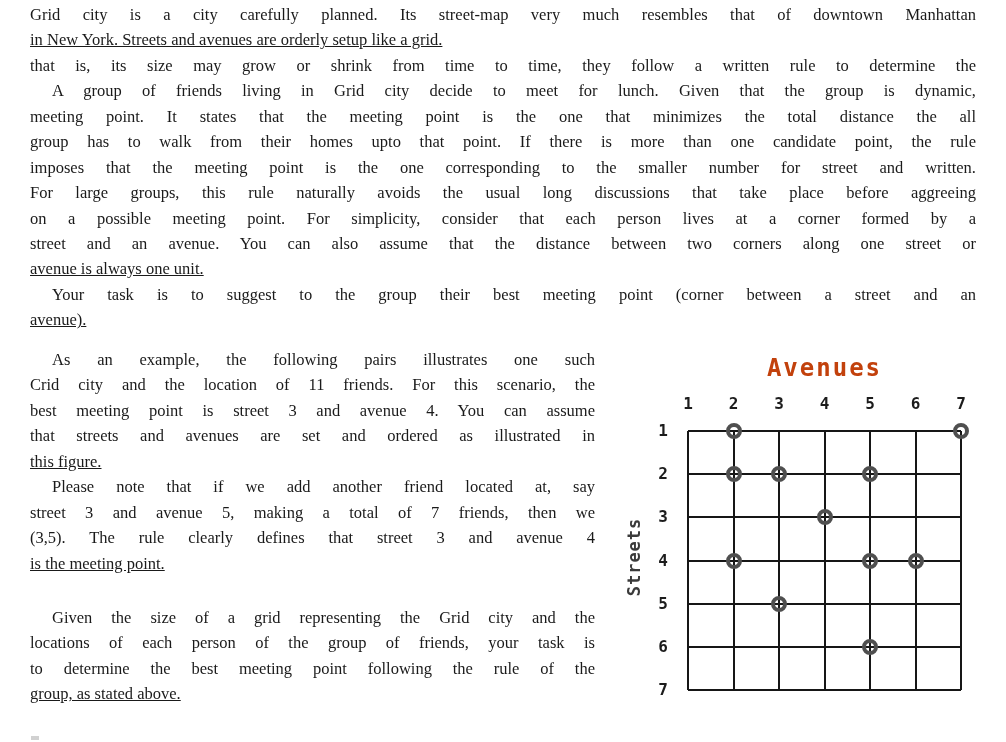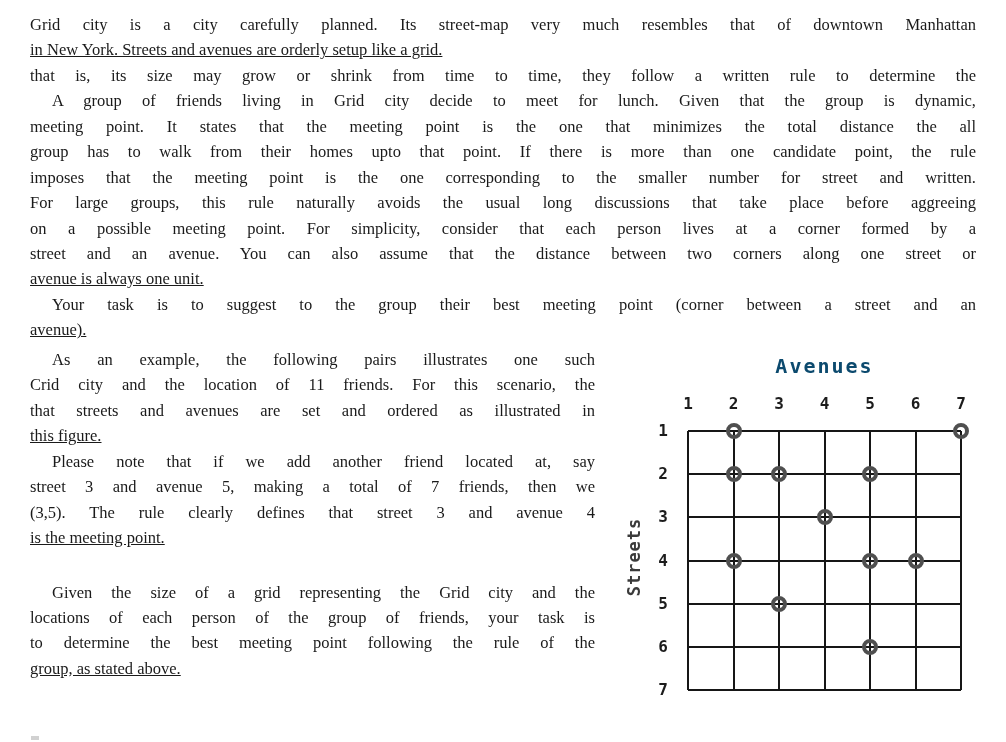--- a/index.html
+++ b/index.html
@@ -6,40 +6,40 @@
   .page {
     position:relative;
     width:1006px; height:742px;
     background:#ffffff;
     color:#1a1a1a;
     font-family:"Liberation Serif","DejaVu Serif",serif;
     overflow:hidden;
   }
   
   .text-block { position:absolute; font-size:16.5px; }
-  #intro-block   { left:30px; top:12px;   width:946px; }
+  #intro-block   { left:30px; top:2px;   width:946px; }
   #example-block { left:30px; top:347px; width:565px; }
   .para { margin:0; padding:0; }
   .line {
     height:25.45px; line-height:25.45px;
     text-align:justify; text-align-last:justify;
     white-space:normal; overflow:visible;
   }
   .line.last  { text-align-last:left;text-decoration:underline; }
   .line.first { text-indent:22px; }
   
   #figure {
     position:absolute; left:620px; top:350px; width:386px; height:372px;
     font-family:"DejaVu Sans Mono","Liberation Mono",monospace;
     color:#1c1c1c;
   }
   .fig-title {
     position:absolute; left:68px; top:4px; width:273px;
-    text-align:center; font-weight:bold; font-size:20px;
-    color:#0c4a6e; letter-spacing:2px;
+    text-align:center; font-weight:bold; font-size:24px;
+    color:#c2410c; letter-spacing:2px;
   }
   .ave-label {
     position:absolute; width:24px; top:44px; height:20px;
     text-align:center; font-weight:bold; font-size:16px; line-height:20px;
   }
   .str-label {
     position:absolute; left:24px; width:24px; height:20px;
     text-align:right; font-weight:bold; font-size:16px; line-height:20px;
   }
   .streets-label {
@@ -83,20 +83,21 @@
       <div class="para">
         <div class="line first">Your task is to suggest to the group their best meeting point (corner between a street and an</div>
         <div class="line last">avenue).</div>
       </div>
     </div>
 
   <div id="example-block" class="text-block">
       <div class="para">
         <div class="line first">As an example, the following pairs illustrates one such</div>
         <div class="line">Crid city and the location of 11 friends. For this scenario, the</div>
+        <div class="line">best meeting point is street 3 and avenue 4. You can assume</div>
         <div class="line">that streets and avenues are set and ordered as illustrated in</div>
         <div class="line last">this figure.</div>
       </div>
       <div class="para">
         <div class="line first">Please note that if we add another friend located at, say</div>
         <div class="line">street 3 and avenue 5, making a total of 7 friends, then we</div>
         <div class="line">(3,5).  The rule clearly defines that street 3 and avenue 4</div>
         <div class="line last">is the meeting point.</div>
       </div>
       <div class="para" style="margin-top: 29px;">

